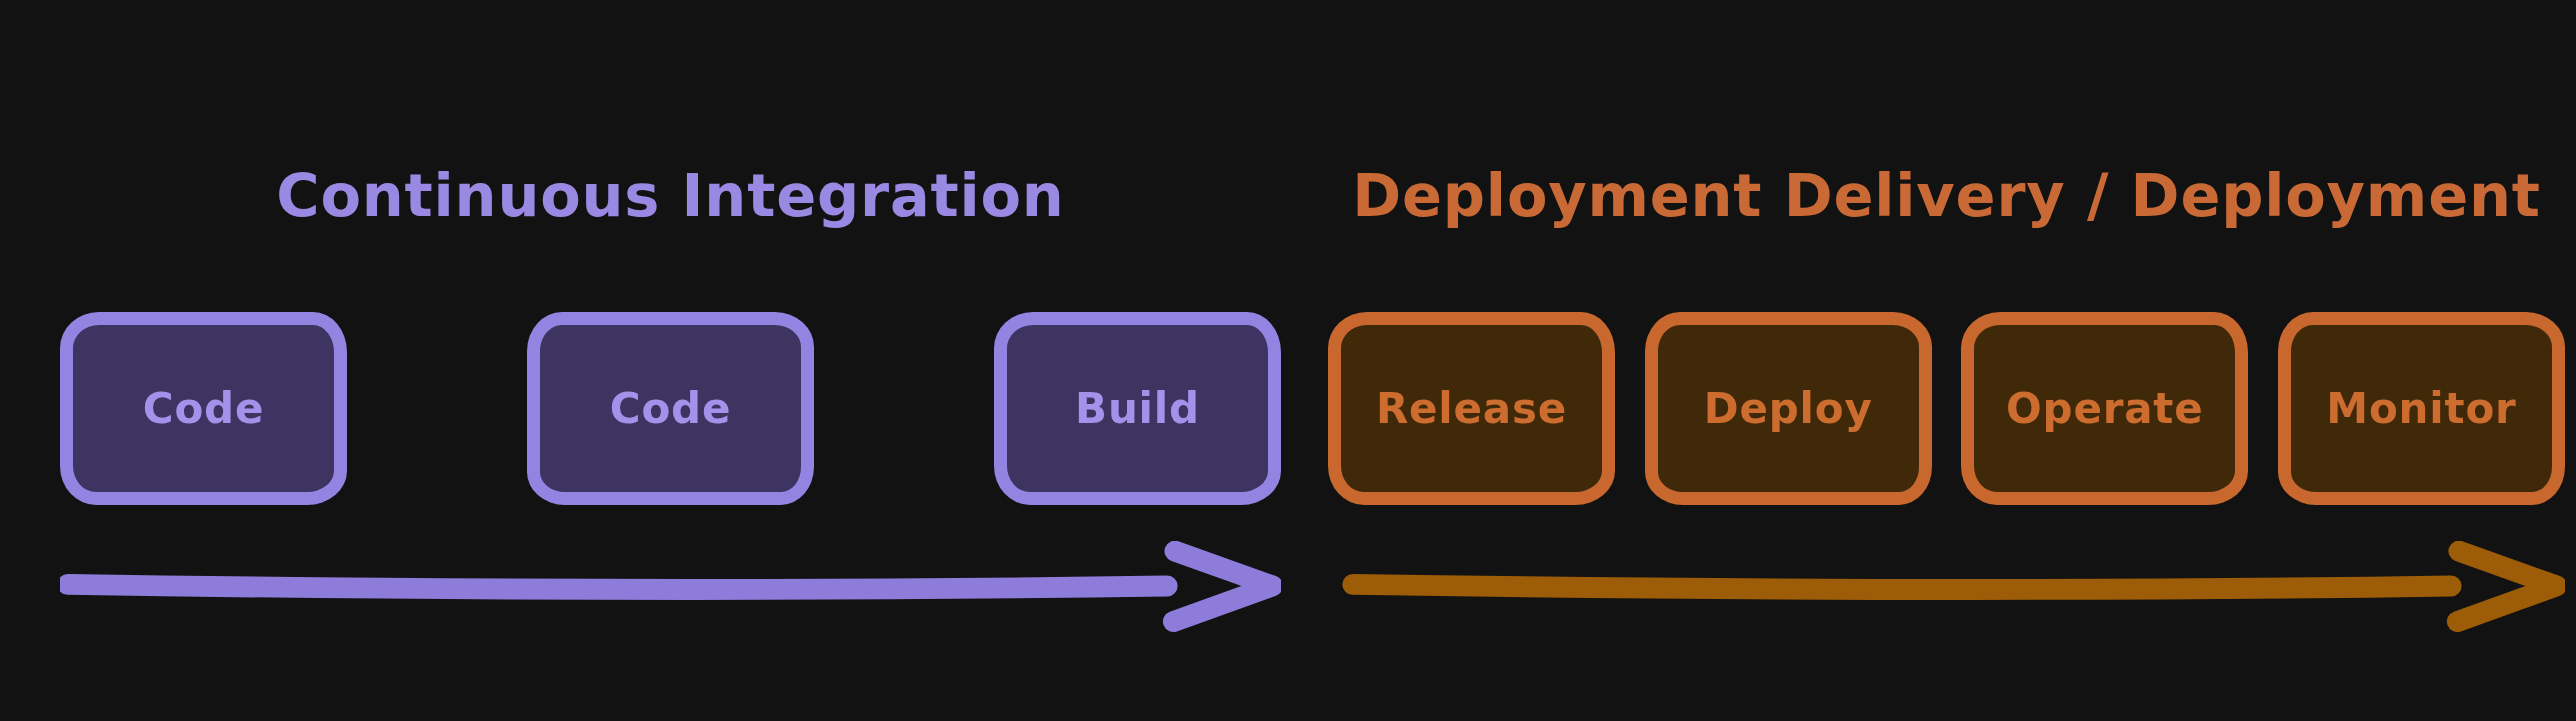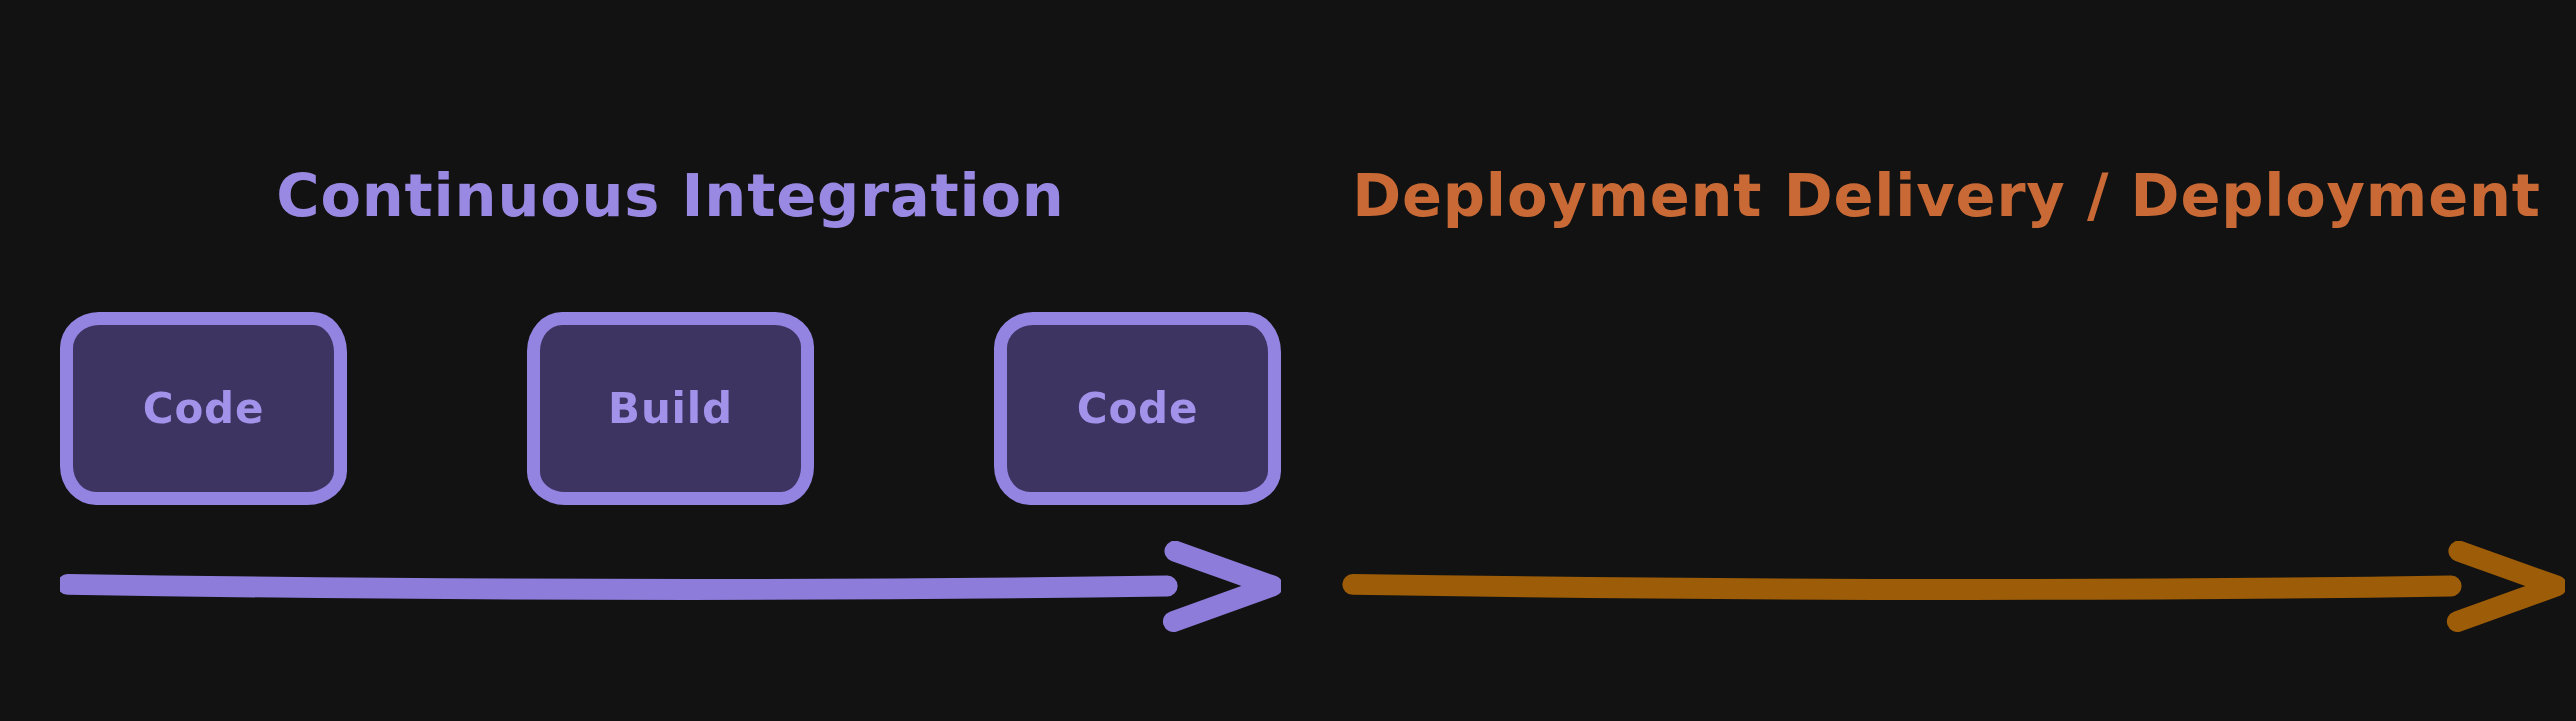--- a/index.html
+++ b/index.html
@@ -79,36 +79,53 @@
 <div class="canvas" style="background: rgb(18, 18, 18);">
 
   <section class="pipeline section-ci" style="--stroke: #9484e2; --fill: #3e3462; --text: #a292ea; --title: #9a89e2; --arrow: #8e7cdb;">
     <h2 class="pipeline-title">Continuous Integration</h2>
     <div class="stage-row">
   <div class="stage-box">
     <span class="stage-label">Code</span>
   </div>
 
   <div class="stage-box">
-    <span class="stage-label">Build</span>
+    <span class="stage-label">Code</span>
   </div>
 
   <div class="stage-box">
-    <span class="stage-label">Code</span>
+    <span class="stage-label">Build</span>
   </div>
 
 </div>
     <svg class="flow-arrow" width="1221" height="93" viewBox="0 0 1577 120" aria-hidden="true">
       <path d="M 10 56 Q 780 68 1430 58" fill="none" stroke="currentColor" stroke-width="27" stroke-linecap="round"></path>
       <path d="M 1440 13 L 1566 58 L 1438 104" fill="none" stroke="currentColor" stroke-width="27" stroke-linecap="round" stroke-linejoin="round"></path>
     </svg>
   </section>
 
   <section class="pipeline section-cd" style="--stroke: #c8682e; --fill: #402908; --text: #cc6c2e; --title: #c96a36; --arrow: #9d5c07;">
     <h2 class="pipeline-title">Deployment Delivery / Deployment</h2>
+    <div class="stage-row">
+  <div class="stage-box">
+    <span class="stage-label">Release</span>
+  </div>
+
+  <div class="stage-box">
+    <span class="stage-label">Deploy</span>
+  </div>
+
+  <div class="stage-box">
+    <span class="stage-label">Operate</span>
+  </div>
+
+  <div class="stage-box">
+    <span class="stage-label">Monitor</span>
+  </div>
+</div>
     <svg class="flow-arrow" width="1237" height="93" viewBox="0 0 1597 120" aria-hidden="true">
       <path d="M 32 56 Q 790 68 1450 58" fill="none" stroke="currentColor" stroke-width="27" stroke-linecap="round"></path>
       <path d="M 1460 13 L 1586 58 L 1458 104" fill="none" stroke="currentColor" stroke-width="27" stroke-linecap="round" stroke-linejoin="round"></path>
     </svg>
   </section>
 
 </div>
 
 
 </body></html>

